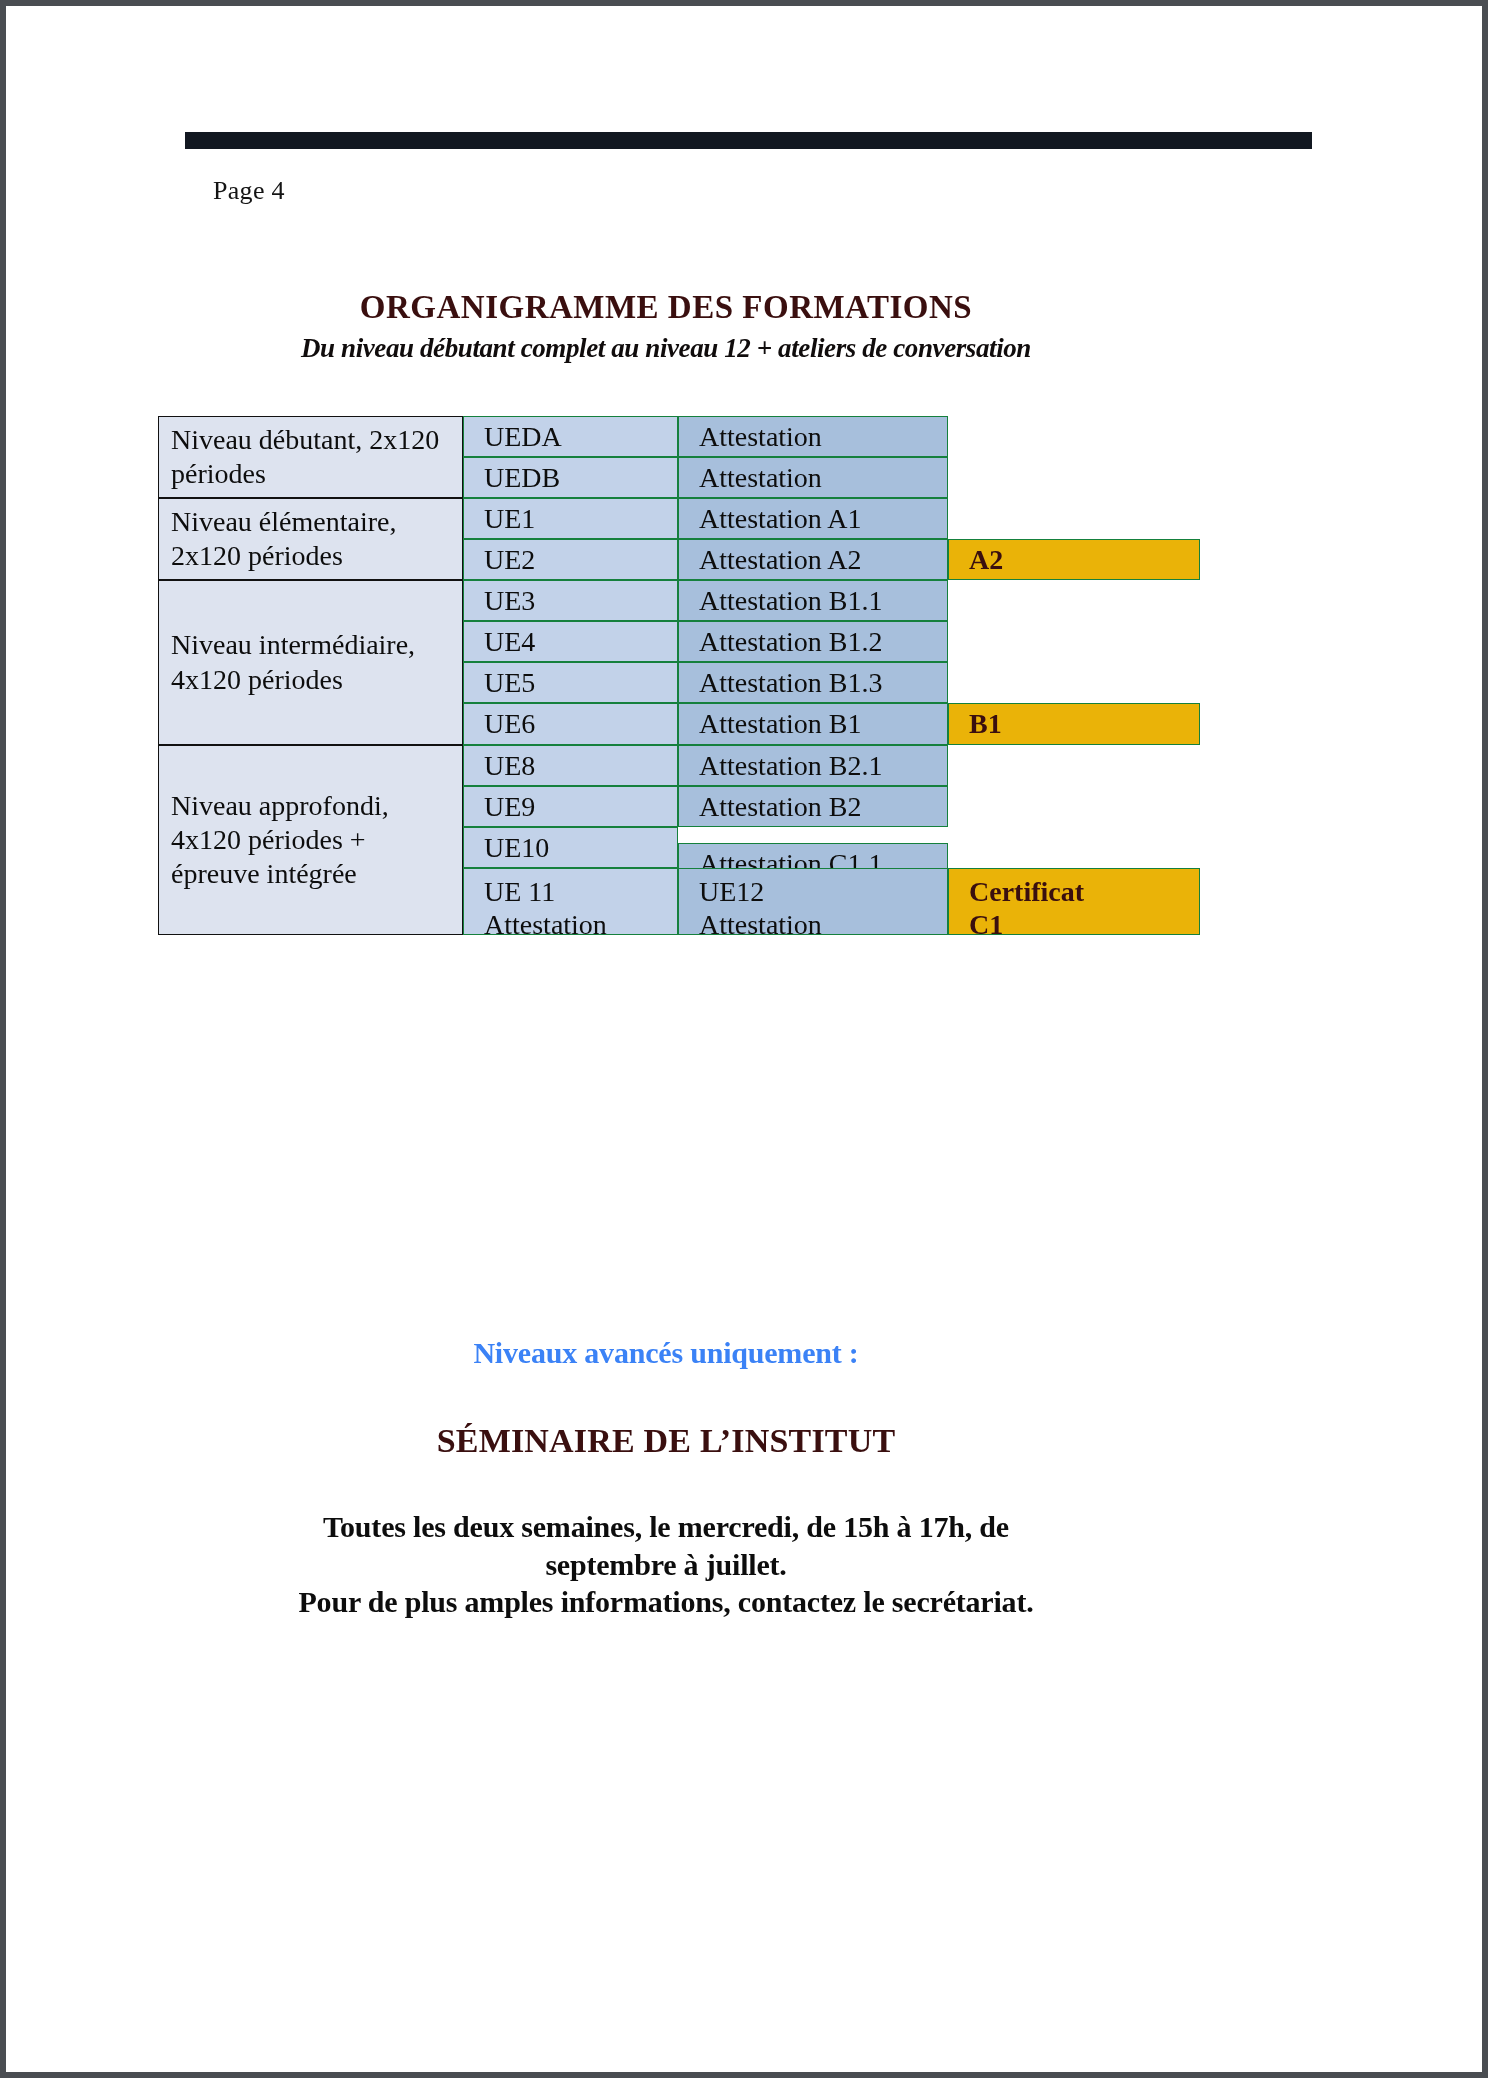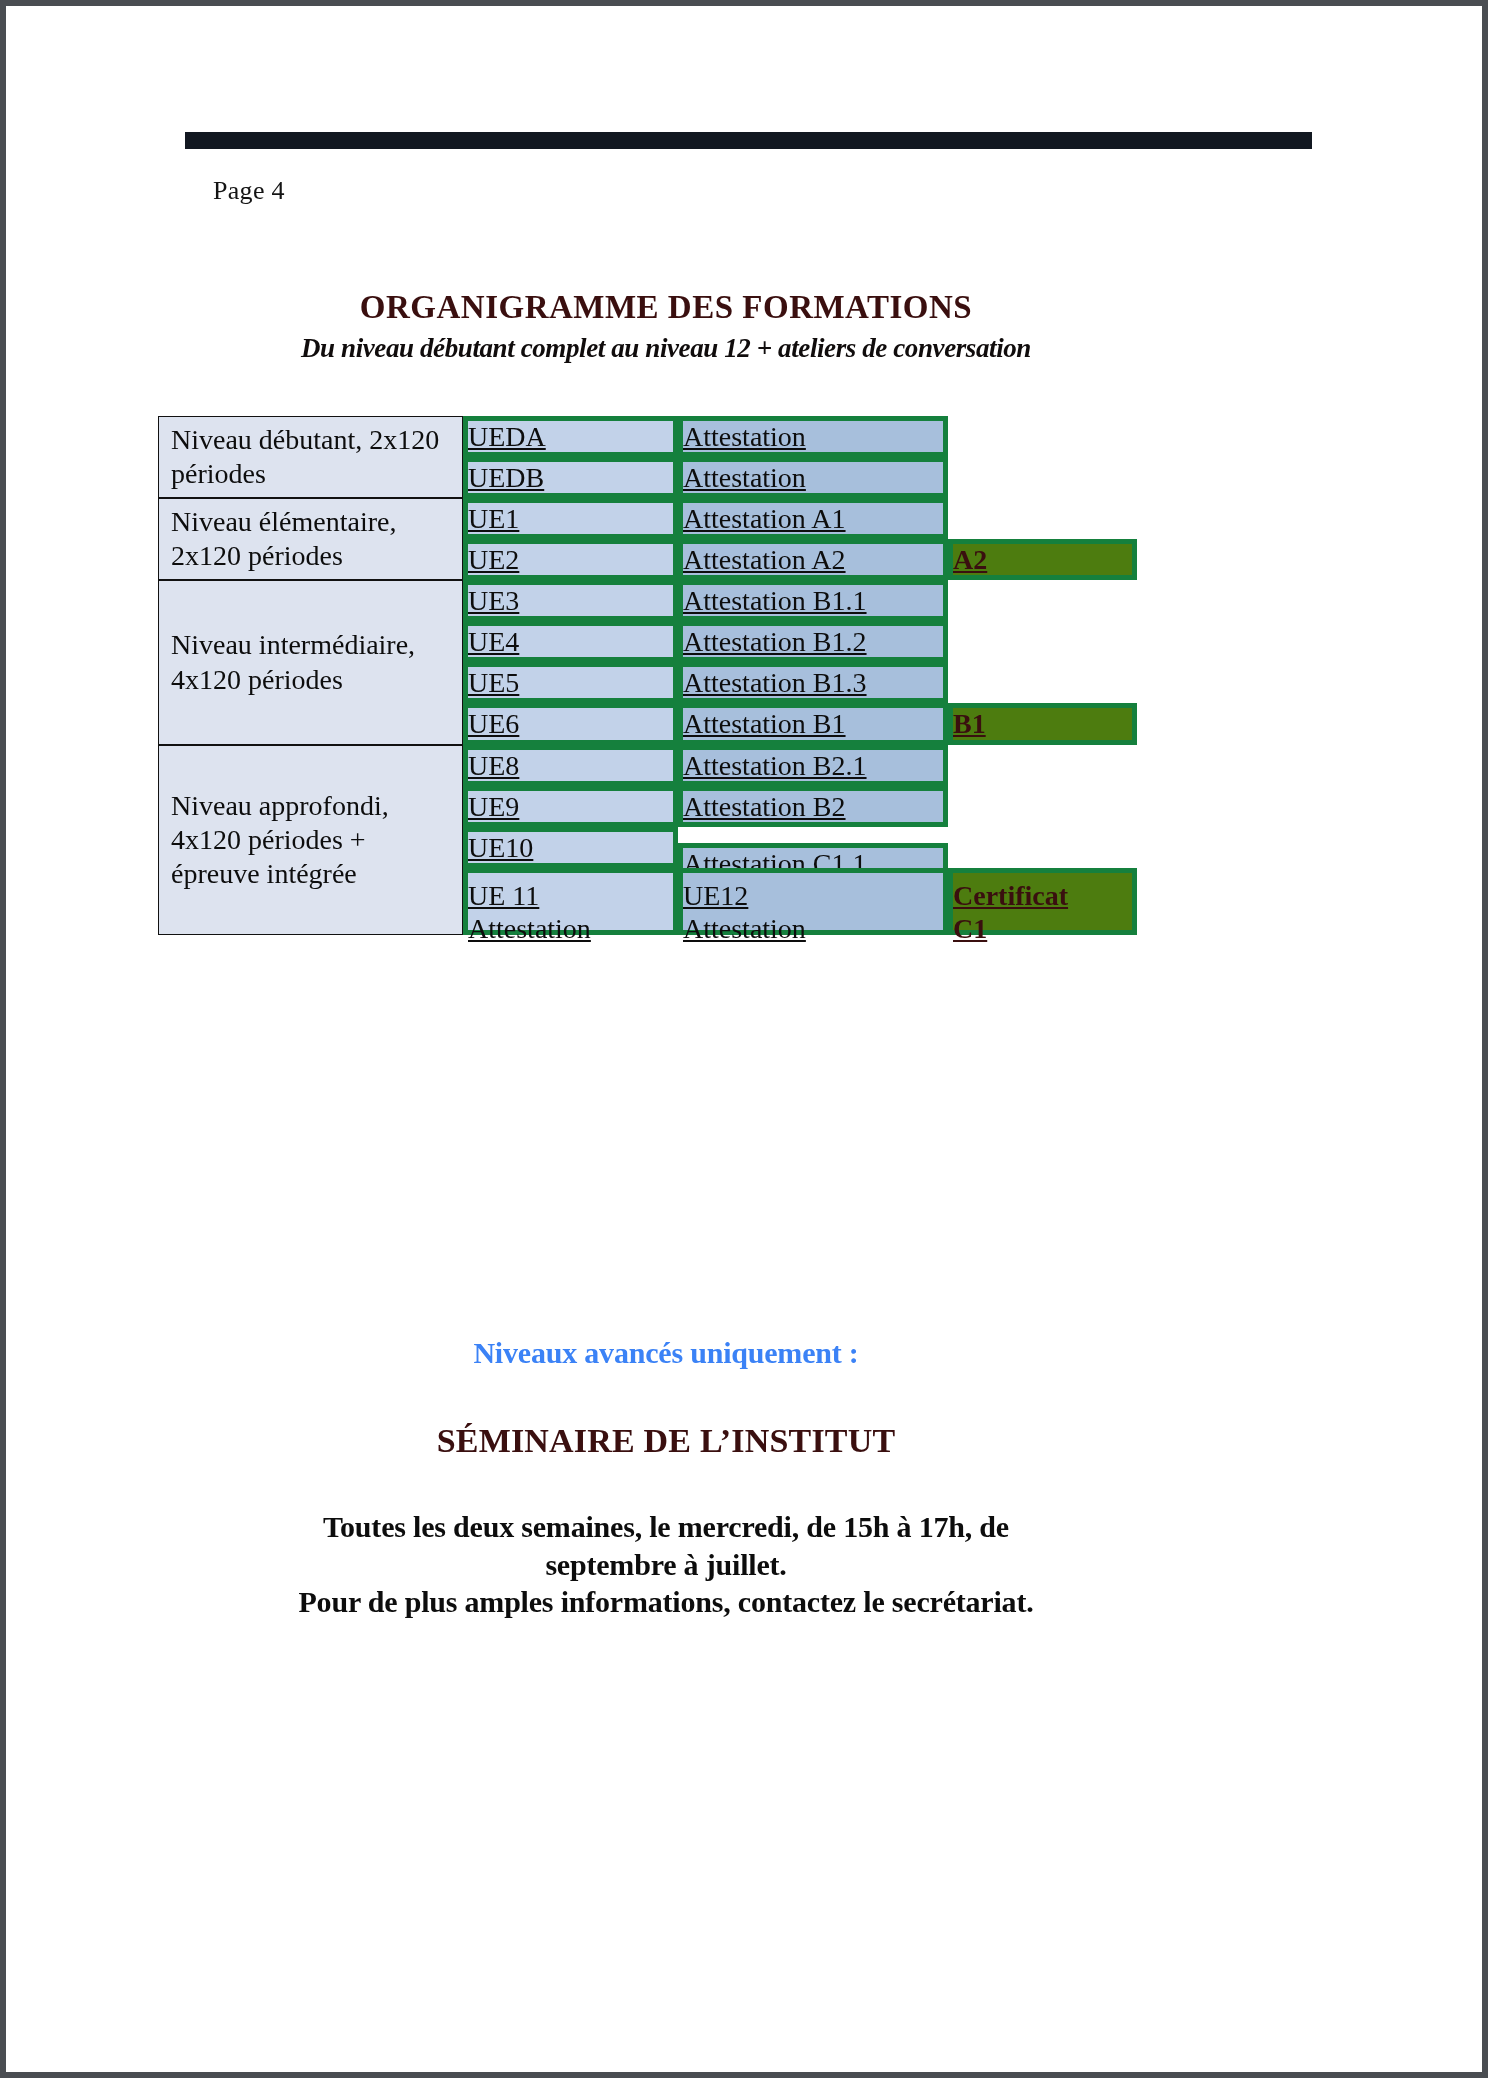--- a/index.html
+++ b/index.html
@@ -78,40 +78,39 @@
     position: relative;
   }
   .row {
     position: absolute;
     display: flex;
     align-items: stretch;
   }
 
   .cell {
     box-sizing: border-box;
-    border: 5px solid #15803d;
+    border: 1px solid #15803d;
     display: flex;
     align-items: center;
-    padding-left: 0;
+    padding-left: 20px;
     font-size: 28px;
     color: #0d0d0d;
     line-height: 1.18;
-    text-decoration: underline;
   }
   .cell-ue {
     background: #c2d2e9;
     width: 215px;
   }
   .cell-att {
     background: #a7bfdc;
     width: 270px;
   }
   .cell-badge {
-    background: #4d7c0f;
-    width: 189px;
+    background: #eab308;
+    width: 252px;
     font-weight: bold;
     color: #3a0f0f;
     font-size: 28px;
   }
   .cell.two-line {
     display: block;
     padding-top: 6px;
   }
   .cell.two-line span { display: block; }
 

